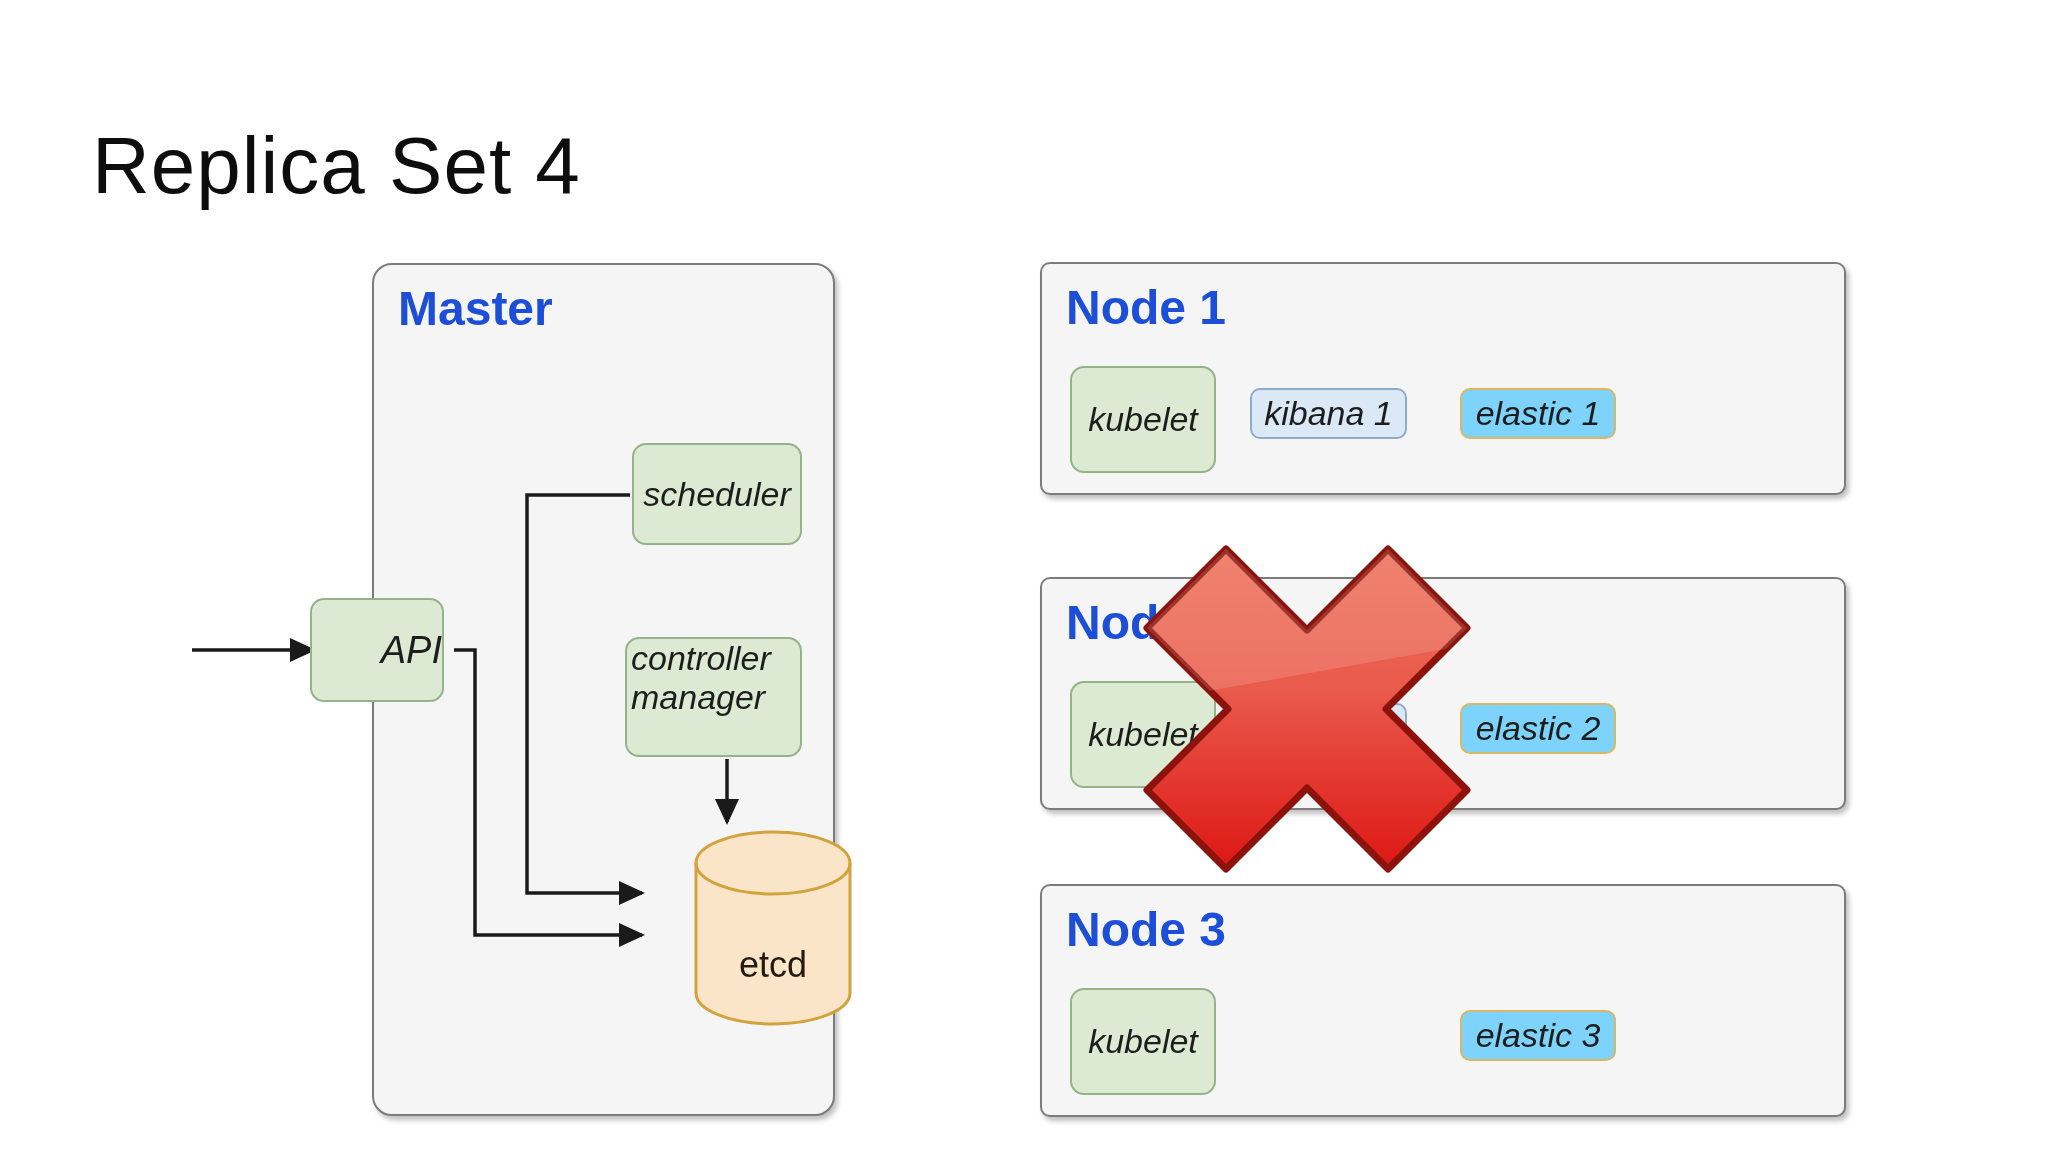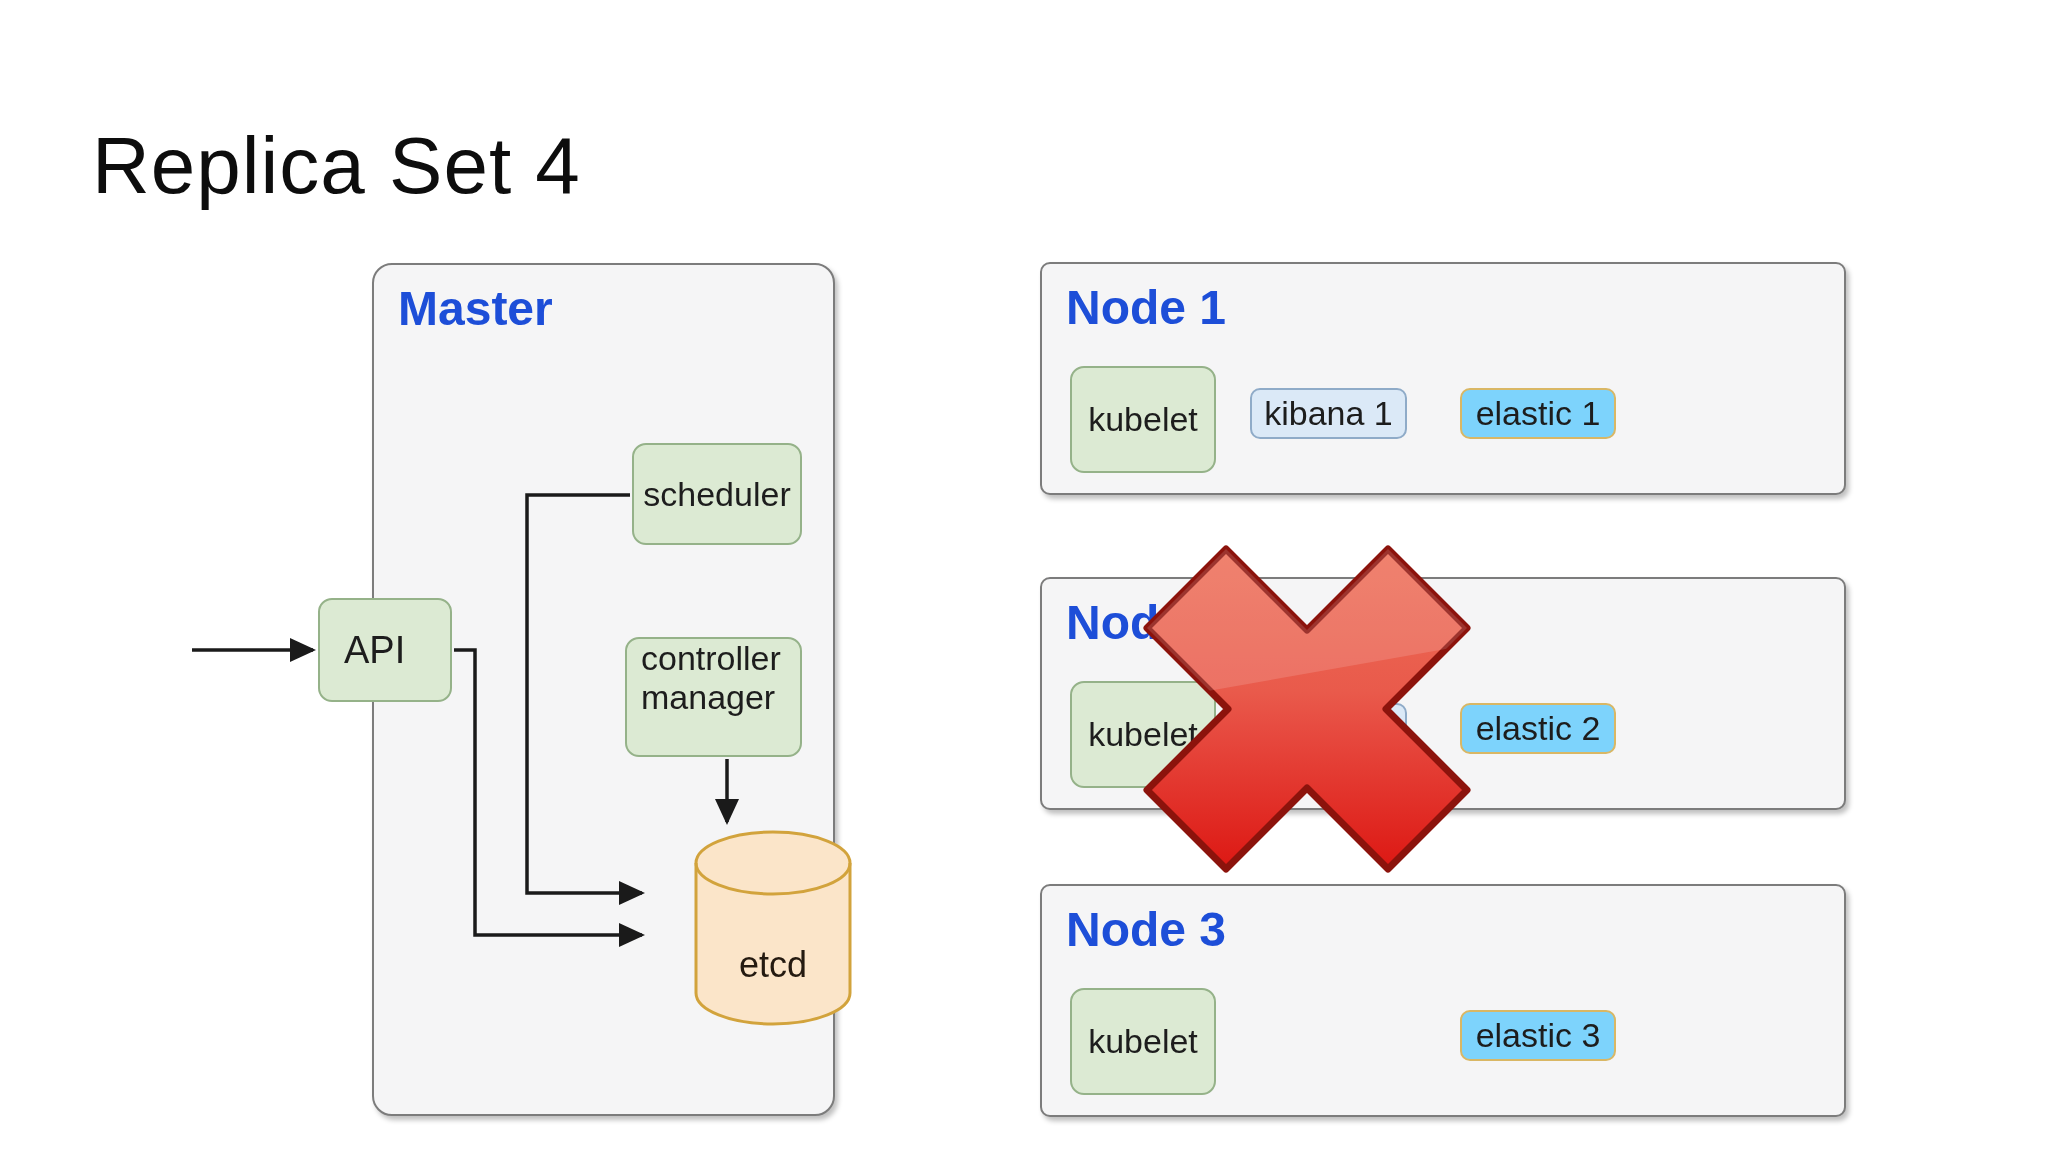--- a/index.html
+++ b/index.html
@@ -6,28 +6,28 @@
   .stage{position:relative;width:2048px;height:1152px;background:#ffffff;overflow:hidden;
          font-family:"Liberation Sans",sans-serif;color:#1b1b1b;}
   .title{position:absolute;left:92px;top:126px;font-size:80px;line-height:1;color:#0d0d0d;letter-spacing:1px;}
   .panel{position:absolute;background:#f5f5f6;border:3px solid #7c7c7c;border-radius:14px;
          box-shadow:3px 4px 5px rgba(0,0,0,0.25);box-sizing:border-box;}
   .master{left:372px;top:263px;width:463px;height:853px;border-radius:20px;border-width:2.5px;}
   .node{left:1040px;width:806px;height:233px;border-radius:10px;border-width:2.5px;}
   .node1{top:262px;} .node2{top:577px;} .node3{top:884px;}
   .panel-label{position:absolute;left:24px;top:16px;font-size:48px;color:#1d4ed8;font-weight:bold;}
   .cbox{position:absolute;display:flex;align-items:center;justify-content:center;
-        font-size:34px;color:#1d1d1d;box-sizing:border-box;white-space:nowrap;}
+        font-size:34px;color:#1d1d1d;box-sizing:border-box;white-space:nowrap;font-style:italic;}
   .green{background:#dcead3;border:2.5px solid #95b289;border-radius:14px;}
   .blue{background:#dbe9f7;border:2.5px solid #8fabc8;border-radius:10px;}
   .orange{background:#7dd3fc;border:2.5px solid #d9b765;border-radius:10px;}
   .kubectl{left:35px;top:612px;width:155px;height:76px;z-index:3;}
-  .api{left:318px;top:598px;width:134px;height:104px;z-index:3;justify-content:flex-start;padding-left:24px;font-size:38px;}
+  .api{left:310px;top:598px;width:134px;height:104px;z-index:3;justify-content:flex-end;padding-left:24px;font-size:38px;}
   .scheduler{left:632px;top:443px;width:170px;height:102px;z-index:3;}
-  .cmgr{left:625px;top:637px;width:177px;height:120px;z-index:3;justify-content:flex-start;padding-left:14px;
+  .cmgr{left:625px;top:637px;width:177px;height:120px;z-index:3;justify-content:flex-start;padding-left:4px;
         flex-direction:column;align-items:flex-start;line-height:1.15;}
   .cmgr .ln{display:block;}
   .kubelet{left:28px;top:102px;width:146px;height:107px;}
   .kibana{left:208px;top:124px;width:157px;height:51px;}
   .elastic{left:418px;top:124px;width:156px;height:51px;}
   .node .cbox{position:absolute;}
   .etcd-wrap{position:absolute;left:650px;top:830px;width:158px;height:196px;z-index:3;margin-left:44px;}
   .etcd-label{position:absolute;left:0;right:0;top:114px;text-align:center;font-size:36px;color:#241a10;}
   .connectors{position:absolute;left:0;top:0;width:2048px;height:1152px;z-index:2;}
   .xmark{position:absolute;left:1137px;top:539px;width:340px;height:340px;z-index:5;}

